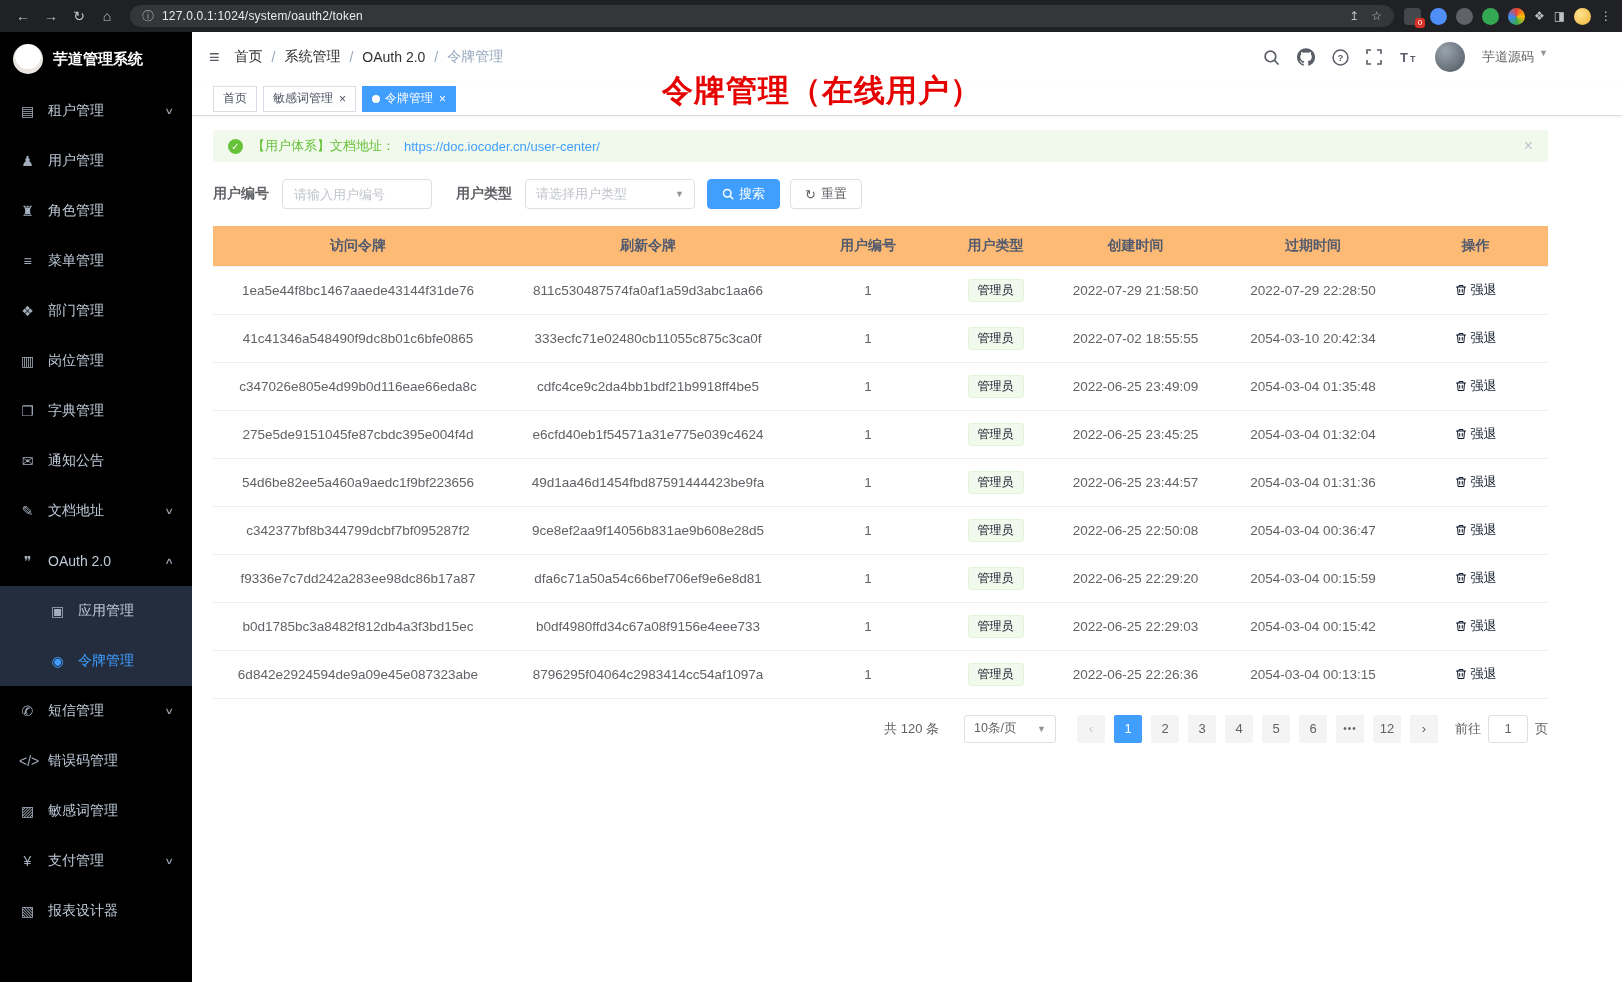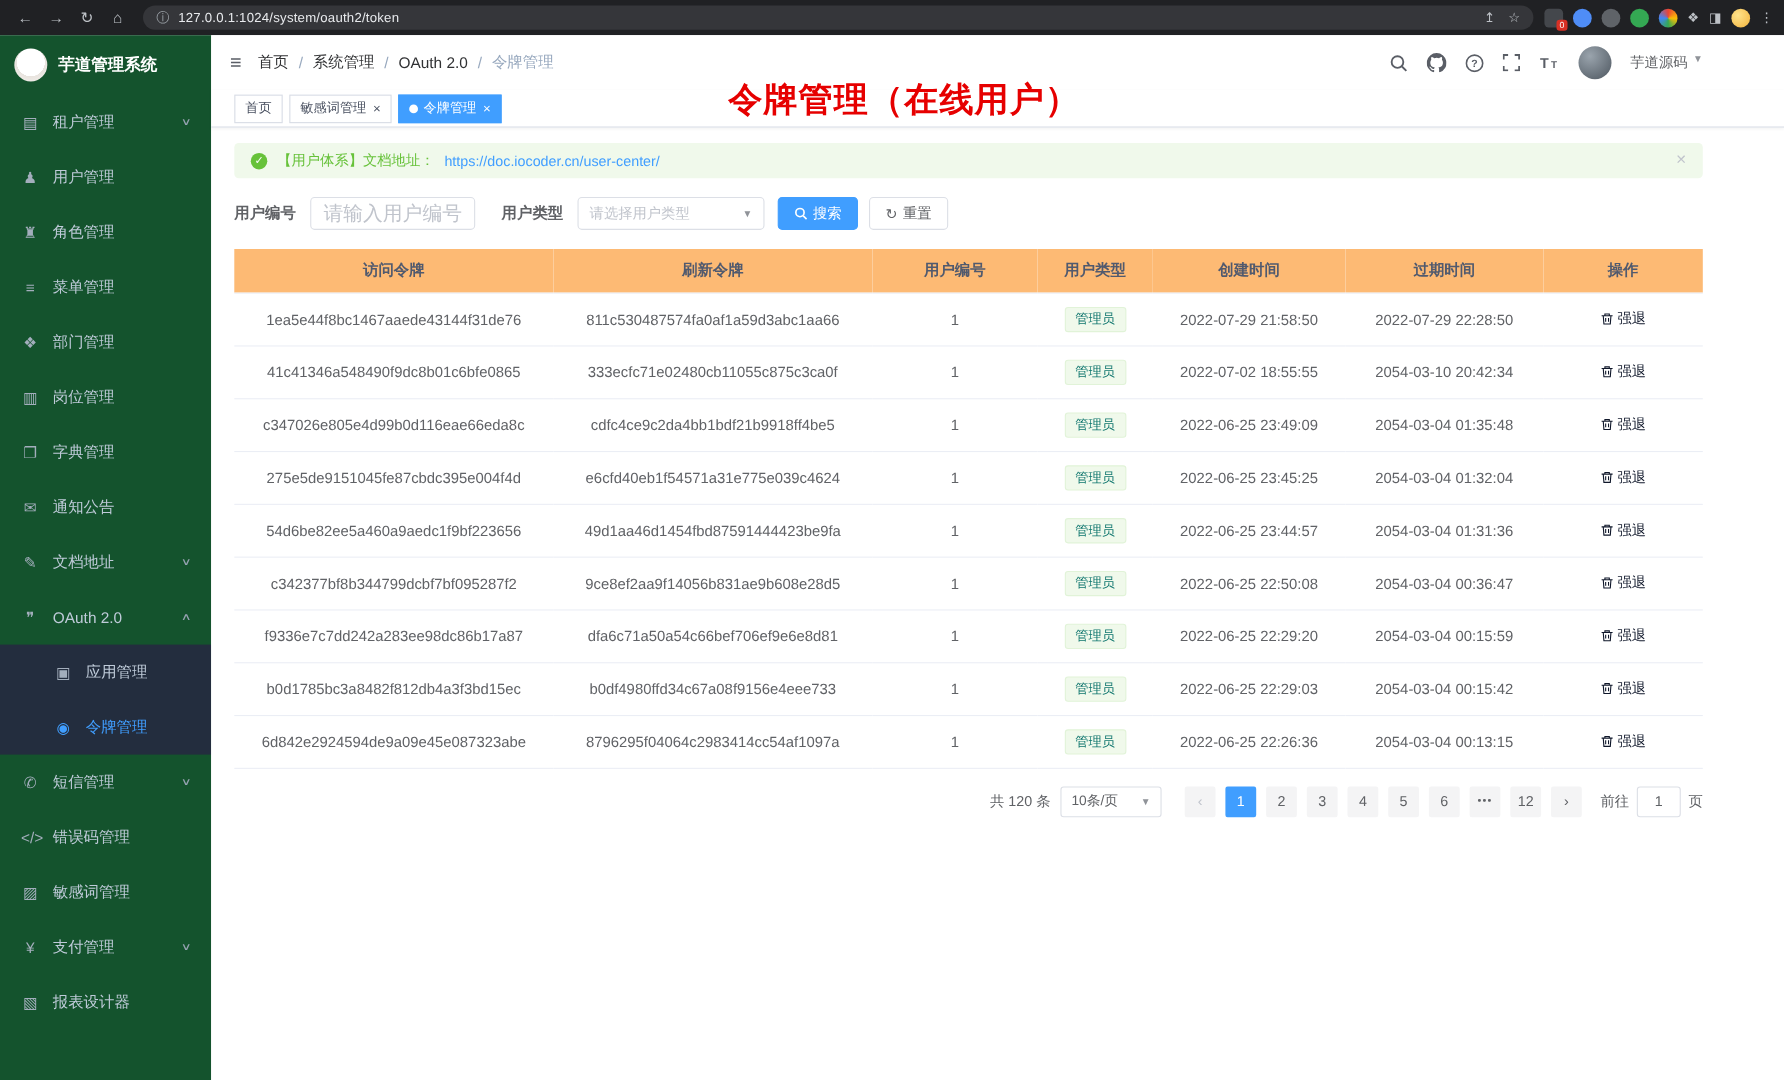--- a/index.html
+++ b/index.html
@@ -18,21 +18,21 @@
   .ext-badge { position:absolute; right:-4px; bottom:-3px; background:#d93025; color:#fff; font-size:8px; min-width:10px; height:10px; border-radius:3px; display:flex; align-items:center; justify-content:center; padding:0 1px; }
   .ext-blue { background:#4f8df7; }
   .ext-dark { background:#5f6368; }
   .ext-green { background:#34a853; }
   .ext-rainbow { background:conic-gradient(#ea4335,#fbbc04,#34a853,#4285f4,#ea4335); }
   .ext-glyph { width:auto; border-radius:0; }
   .profile-dot { width:17px; height:17px; border-radius:50%; background:radial-gradient(circle at 35% 35%, #ffe38a, #f2b33d); }
 
   
   .app { display:flex; height:950px; }
-  .sidebar { width:192px; background:#14532d; flex-shrink:0; overflow:hidden; }
+  .sidebar { width:192px; background:#000000; flex-shrink:0; overflow:hidden; }
   .logo-row { height:54px; display:flex; align-items:center; gap:10px; padding:0 13px; cursor:pointer; }
   .logo-img { width:30px; height:30px; border-radius:50%; background:radial-gradient(circle at 50% 42%, #fff 55%, #e8e3de 56%, #f7f4f1); flex-shrink:0; }
   .logo-title { color:#fff; font-size:15px; font-weight:bold; white-space:nowrap; }
   .menu-item { height:50px; display:flex; align-items:center; padding:0 19px; gap:12px; color:#bfcbd9; font-size:14px; cursor:pointer; white-space:nowrap; }
   .mi-icon { width:17px; text-align:center; font-size:14px; color:#a3aebc; flex-shrink:0; }
   .mi-arrow { margin-left:auto; font-size:9px; color:#96a2b1; transform:scaleX(1.5); }
   .submenu { background:#232d3e; }
   .menu-item.sub { padding-left:49px; }
   .menu-item.active, .menu-item.active .mi-icon { color:#409eff; }
 
@@ -59,36 +59,36 @@
   .tclose { font-size:12px; margin-left:1px; }
 
   .content { flex:1; padding:14px 74px 0 21px; position:relative; }
   .alert { height:32px; background:#f0f9eb; border-radius:4px; display:flex; align-items:center; gap:9px; padding:0 15px; font-size:13px; color:#67c23a; }
   .alert-check { width:15px; height:15px; border-radius:50%; background:#67c23a; color:#fff; font-size:10px; display:flex; align-items:center; justify-content:center; flex-shrink:0; }
   .alert-link { color:#409eff; text-decoration:none; cursor:pointer; }
   .alert-close { margin-left:auto; color:#c0c4cc; font-size:16px; cursor:pointer; }
 
   .filters { display:flex; align-items:center; margin-top:17px; font-size:14px; }
   .f-label { font-weight:bold; color:#606266; margin-right:13px; }
-  .f-input { width:150px; height:30px; border:1px solid #dcdfe6; border-radius:4px; padding:0 11px; font-size:18px; color:#8b5cf6; outline:none; margin-right:24px; }
+  .f-input { width:150px; height:30px; border:1px solid #dcdfe6; border-radius:4px; padding:0 11px; font-size:13px; color:#8b5cf6; outline:none; margin-right:24px; }
   .f-input::placeholder { color:#c0c4cc; }
   .f-select { width:170px; height:30px; border:1px solid #dcdfe6; border-radius:4px; padding:0 10px; display:flex; align-items:center; justify-content:space-between; color:#c0c4cc; font-size:13px; margin-right:12px; cursor:pointer; }
   .btn { height:30px; border-radius:4px; display:inline-flex; align-items:center; gap:5px; font-size:13px; padding:12px 14px; border:1px solid #dcdfe6; background:#fff; color:#606266; cursor:pointer; margin-right:10px; }
   .btn-primary { background:#409eff; border-color:#409eff; color:#fff; }
   .refresh-g { font-size:13px; }
 
   table.grid { width:100%; border-collapse:collapse; margin-top:17px; font-size:13.5px; color:#606266; table-layout:fixed; }
   .grid th { background:#fdba74; font-weight:bold; color:#515a6e; height:40px; font-size:14px; }
   .grid th, .grid td { border-bottom:1px solid #ebeef5; text-align:center; padding:0 6px; overflow:hidden; white-space:nowrap; }
   .grid td { height:48px; }
-  .tag-success { display:inline-block; background:#f0f9eb; border:1px solid #e1f3d8; color:#0f766e; font-size:12px; padding:2px 9px; border-radius:3px; }
+  .tag-success { display:inline-block; background:#f0f9eb; border:1px solid #e1f3d8; color:#0f172a; font-size:12px; padding:2px 9px; border-radius:3px; }
   .action-link { color:#0f172a; display:inline-flex; align-items:center; gap:4px; font-size:13px; cursor:pointer; text-decoration:none; }
 
   .pager { display:flex; align-items:center; justify-content:flex-end; gap:9px; margin-top:16px; font-size:13px; color:#606266; }
-  .p-total { margin-right:0; }
+  .p-total { margin-right:16px; }
   .p-size { width:92px; height:28px; border:1px solid #dcdfe6; border-radius:3px; display:flex; align-items:center; justify-content:space-between; padding:0 9px; font-size:12.5px; color:#606266; cursor:pointer; margin-right:12px; }
   .p-btn { min-width:28px; height:28px; background:#f4f4f5; border-radius:2px; display:flex; align-items:center; justify-content:center; font-size:13px; color:#606266; cursor:pointer; border:none; }
   .p-btn.active { background:#409eff; color:#fff; }
   .p-btn.disabled { color:#c0c4cc; }
   .p-ell { letter-spacing:1px; font-size:10px; }
   .p-goto { display:flex; align-items:center; gap:7px; margin-left:8px; }
   .p-goto input { width:40px; height:28px; border:1px solid #dcdfe6; border-radius:3px; text-align:center; font-size:13px; color:#606266; outline:none; }
 </style>
 </head>
 <body>

